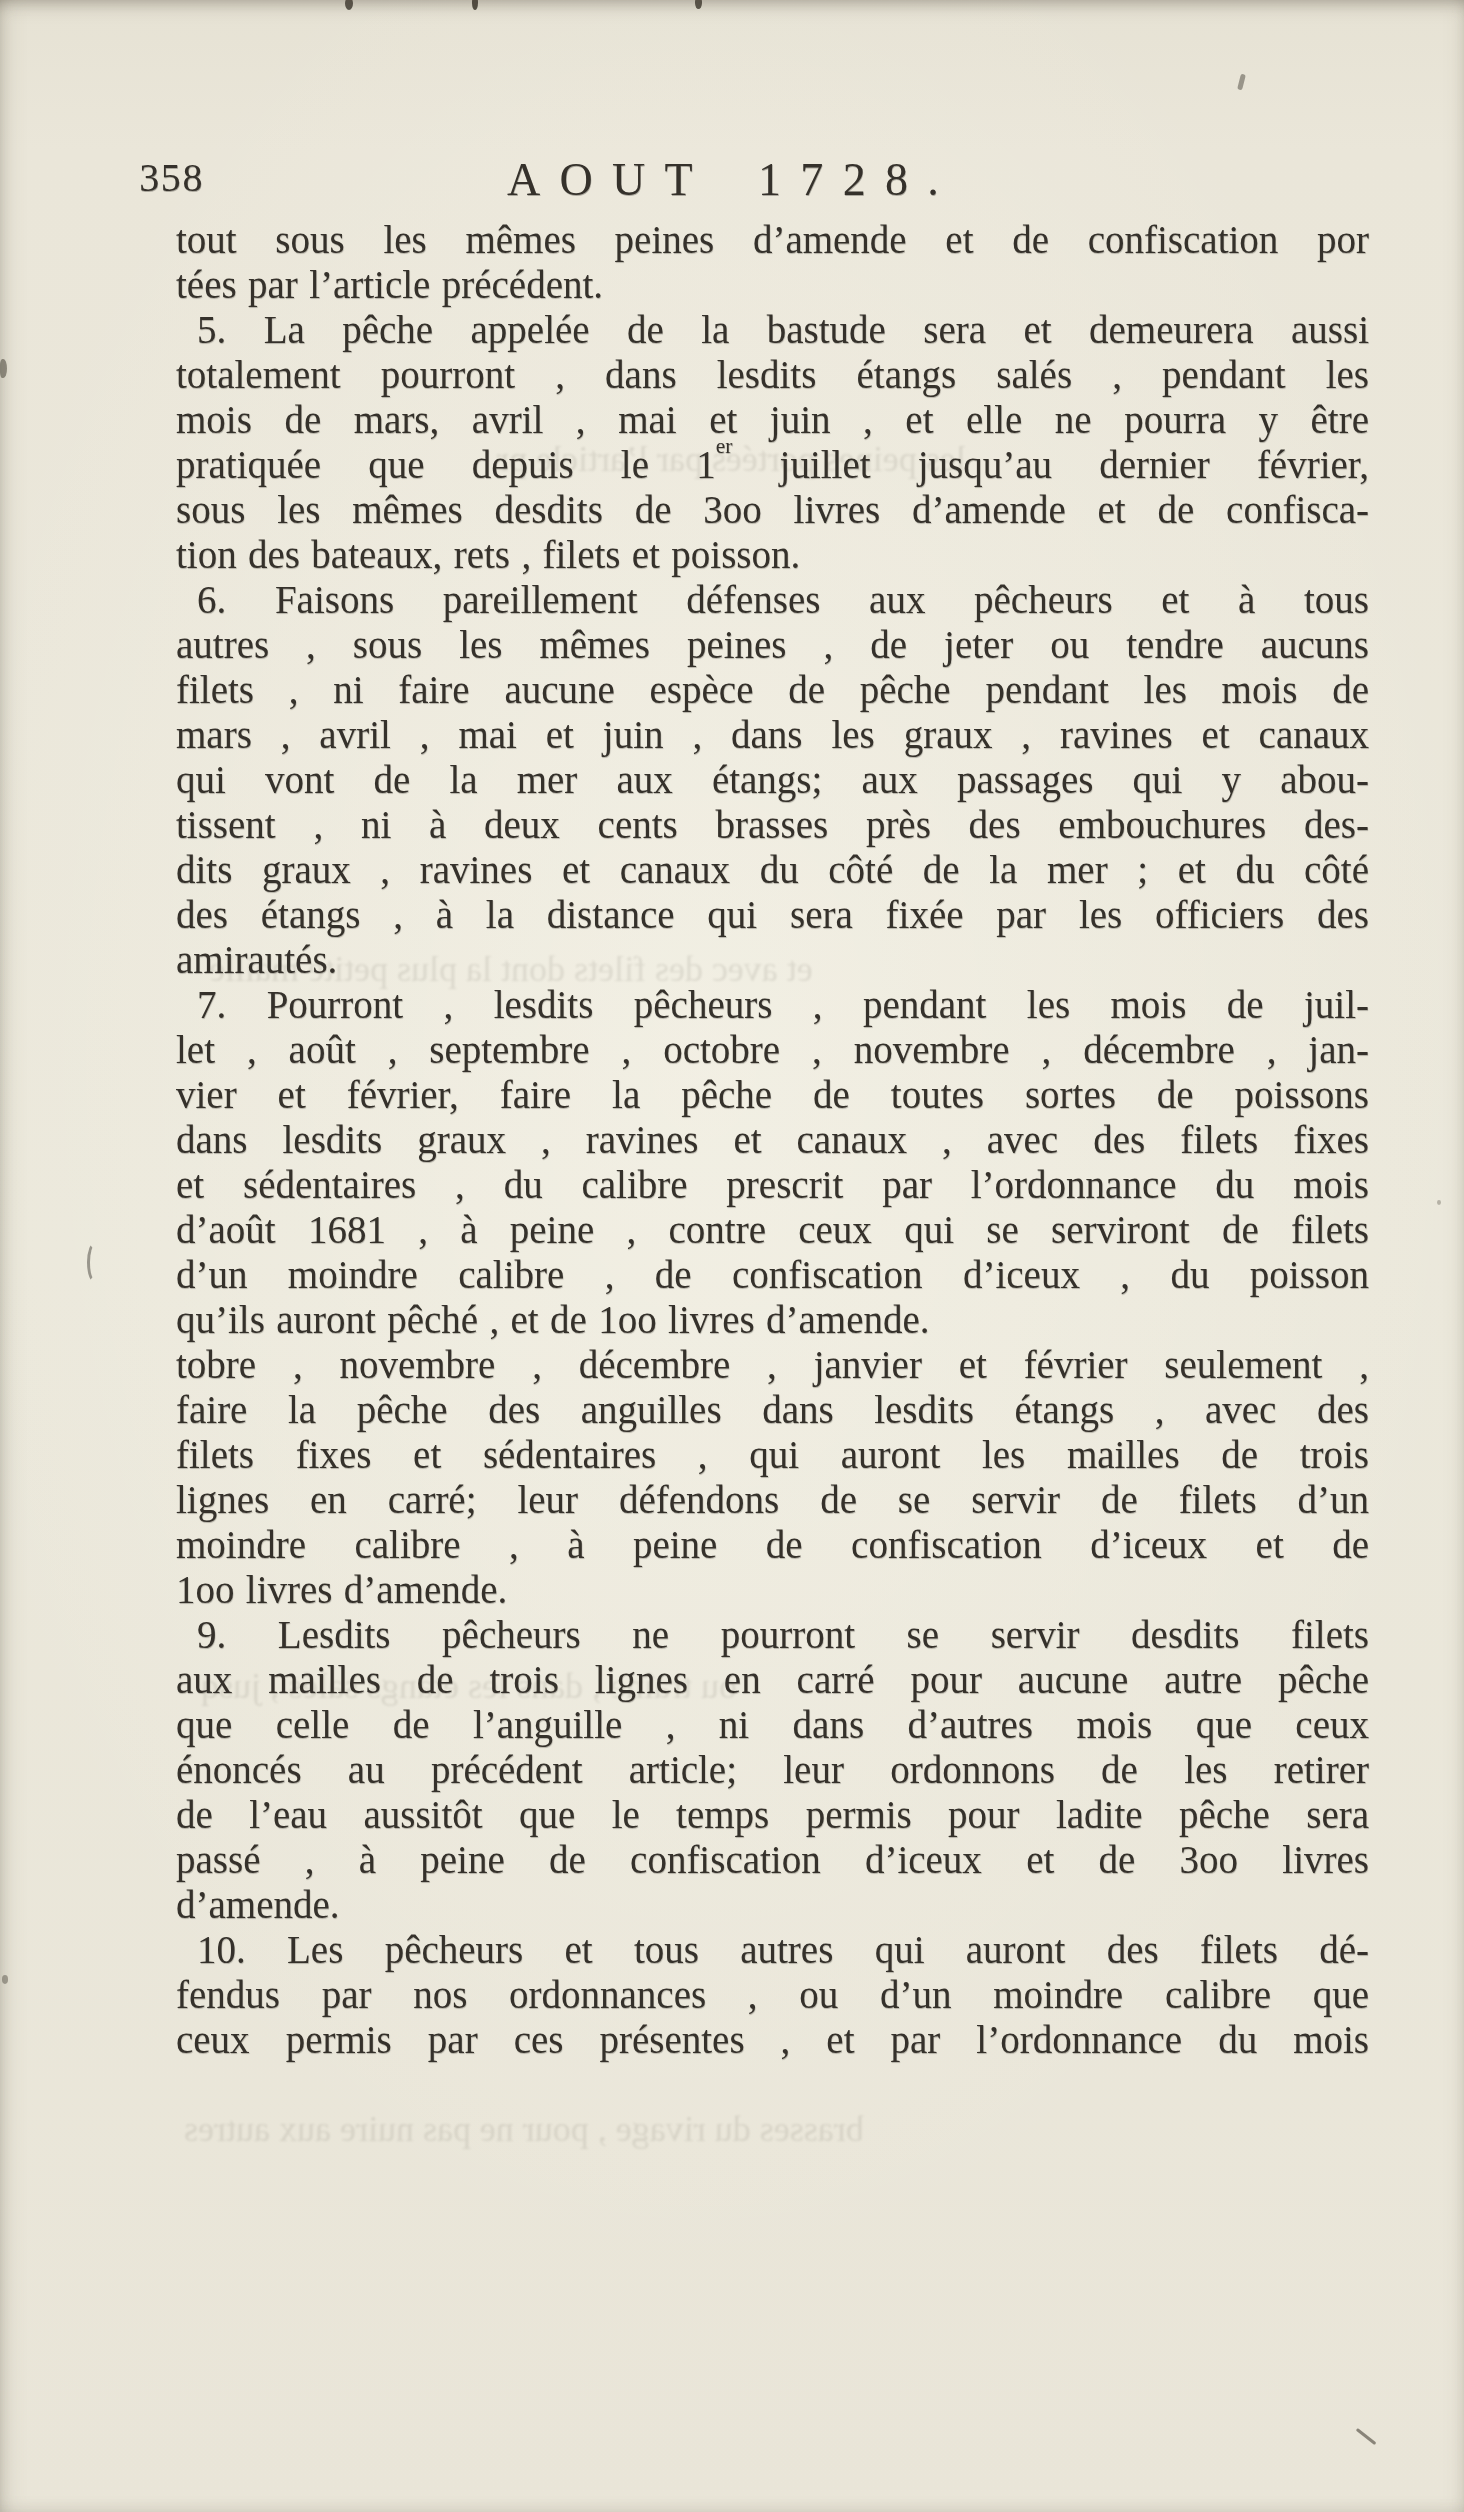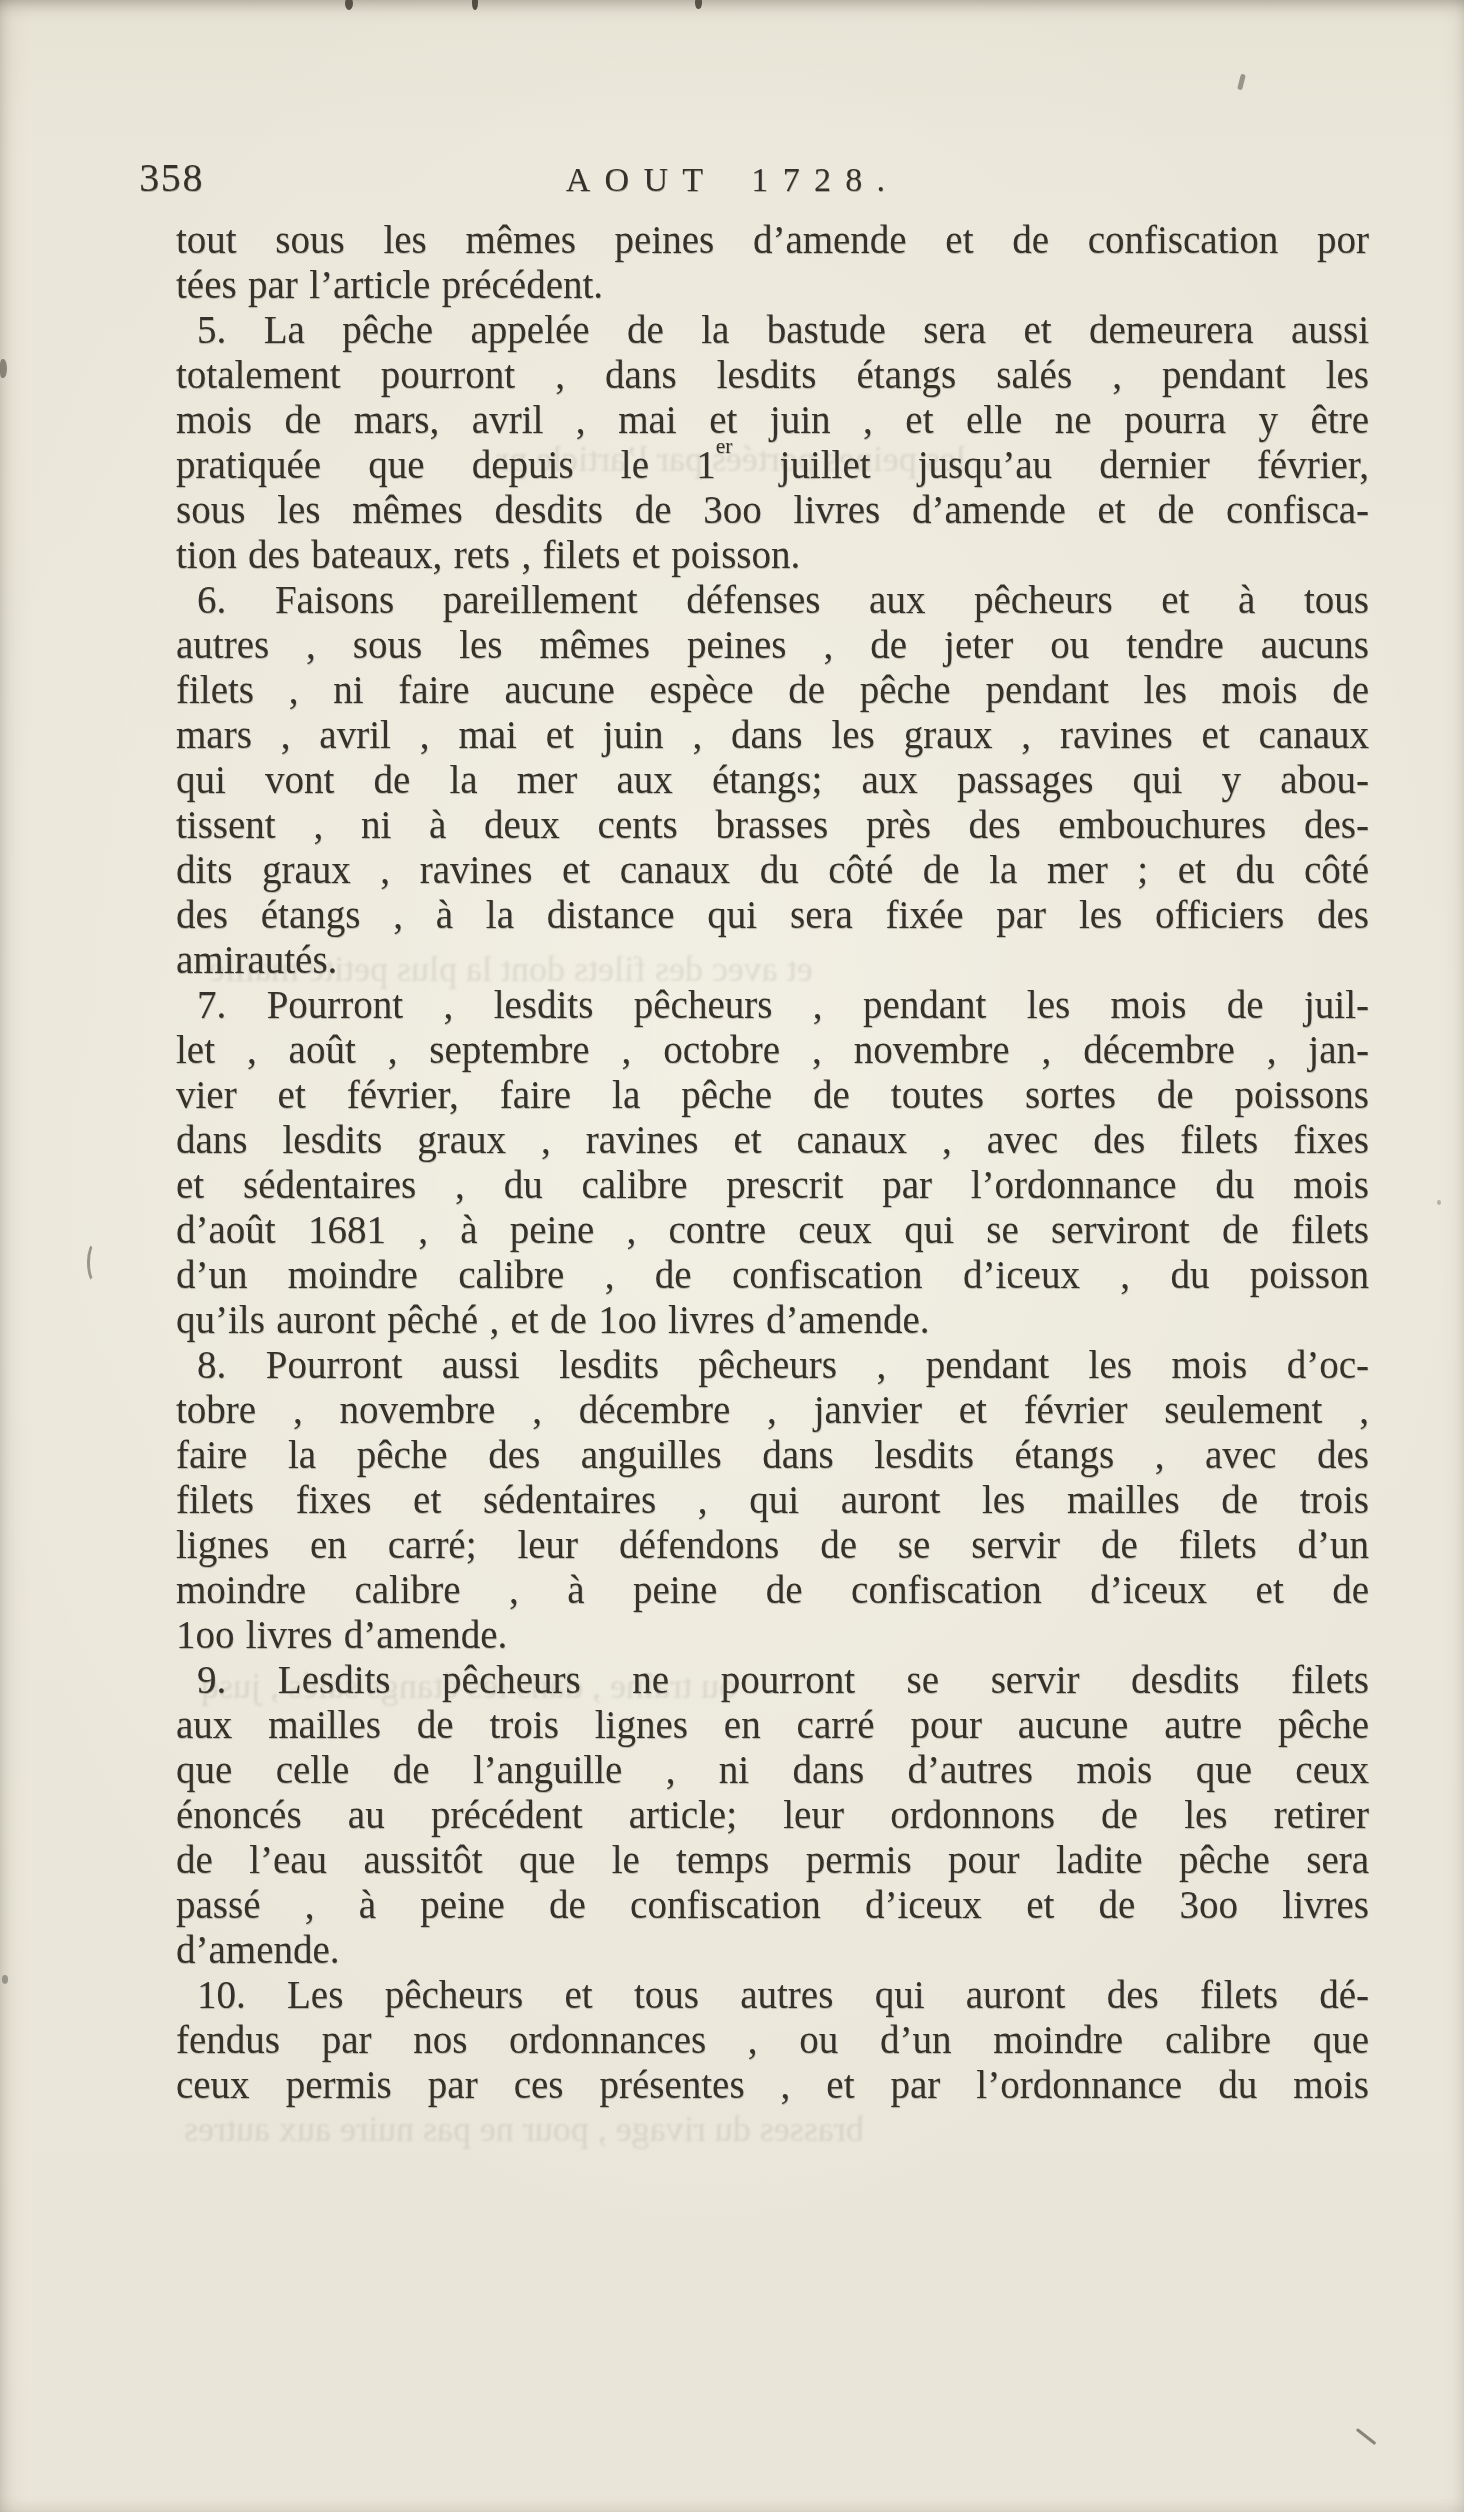--- a/index.html
+++ b/index.html
@@ -40,21 +40,21 @@
   }
   .pagenum {
     position: absolute; left: 3.2px; top: 0;
     font-size: 40px; line-height: 45px;
     letter-spacing: 1.6px;
     text-shadow: 0.5px 0.5px 0.6px rgba(53,49,43,0.35);
   }
   .running-title {
     position: absolute; left: 0; right: 0; top: 4.8px;
     text-align: center;
-    font-size: 34px; line-height: 40px;
+    font-size: 46px; line-height: 40px;
     letter-spacing: 0.42em;
     word-spacing: 0.35em;
     text-shadow: 0.5px 0.5px 0.6px rgba(53,49,43,0.35);
   }
 
   
   .body {
     position: absolute;
     top: 217px; left: 136px;
     width: 1193px;
@@ -158,21 +158,20 @@
         <div class="line ind">7. Pourront , lesdits pêcheurs , pendant les mois de juil-</div>
         <div class="line">let , août , septembre , octobre , novembre , décembre , jan-</div>
         <div class="line">vier et février, faire la pêche de toutes sortes de poissons</div>
         <div class="line">dans lesdits graux , ravines et canaux , avec des filets fixes</div>
         <div class="line">et sédentaires , du calibre prescrit par l’ordonnance du mois</div>
         <div class="line">d’août 1681 , à peine , contre ceux qui se serviront de filets</div>
         <div class="line">d’un moindre calibre , de confiscation d’iceux , du poisson</div>
         <div class="line end">qu’ils auront pêché , et de 1oo livres d’amende.</div>
       </div>
       <div class="para">
-        <div class="line ind">8. Pourront aussi lesdits pêcheurs , pendant les mois d’oc-</div>
         <div class="line">tobre , novembre , décembre , janvier et février seulement ,</div>
         <div class="line">faire la pêche des anguilles dans lesdits étangs , avec des</div>
         <div class="line">filets fixes et sédentaires , qui auront les mailles de trois</div>
         <div class="line">lignes en carré; leur défendons de se servir de filets d’un</div>
         <div class="line">moindre calibre , à peine de confiscation d’iceux et de</div>
         <div class="line end">1oo livres d’amende.</div>
       </div>
       <div class="para">
         <div class="line ind">9. Lesdits pêcheurs ne pourront se servir desdits filets</div>
         <div class="line">aux mailles de trois lignes en carré pour aucune autre pêche</div>

